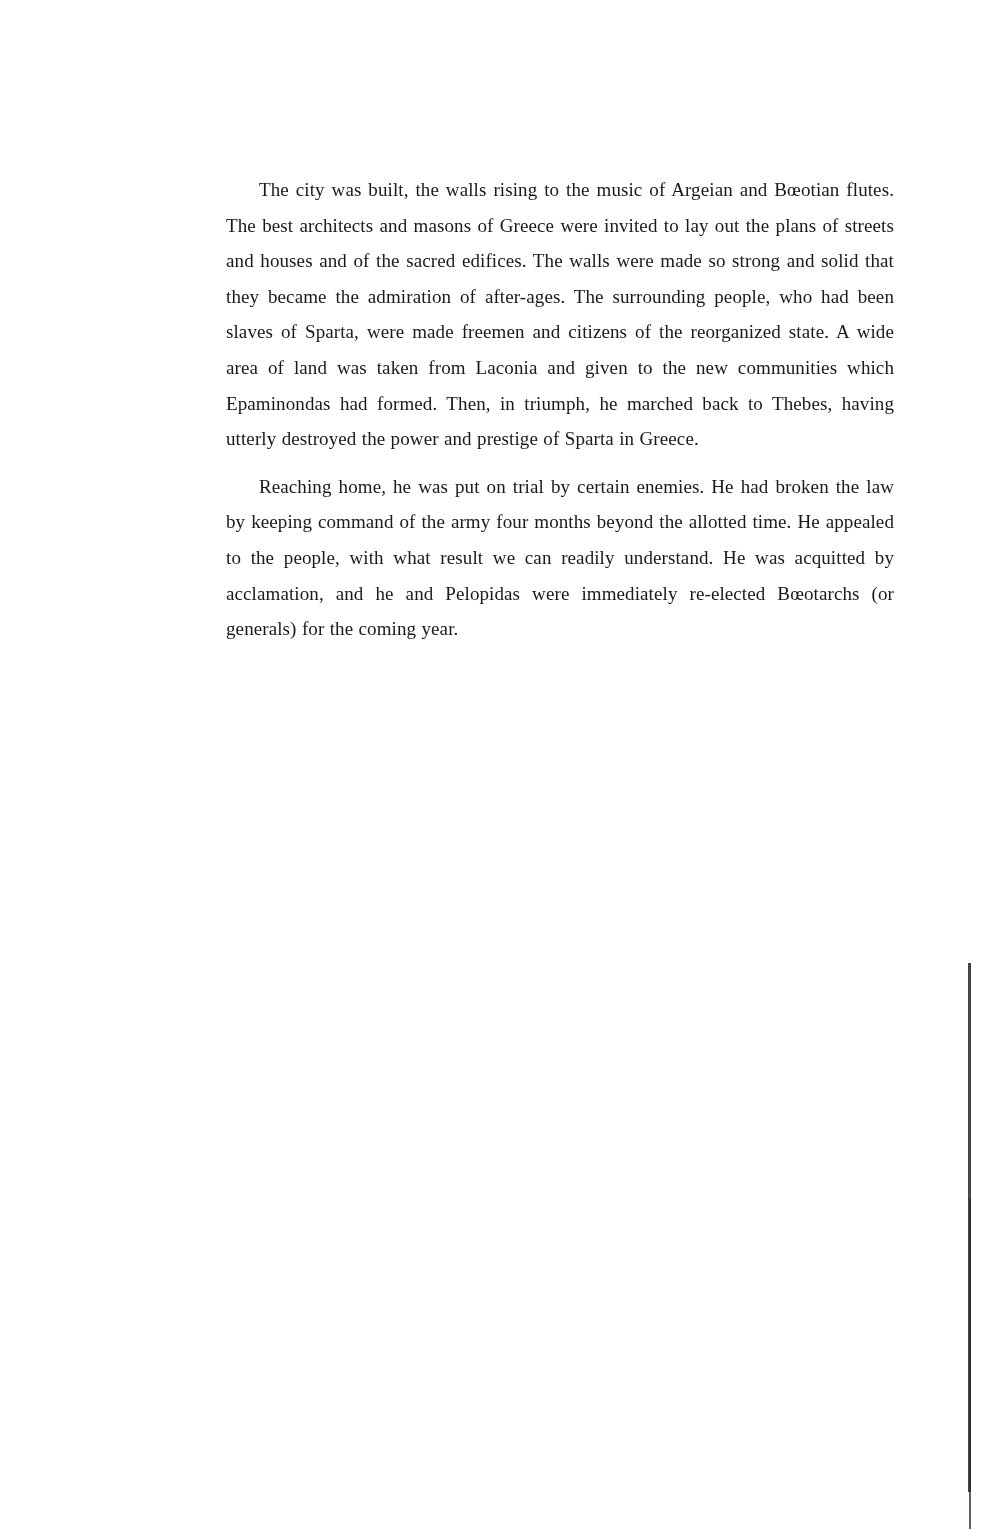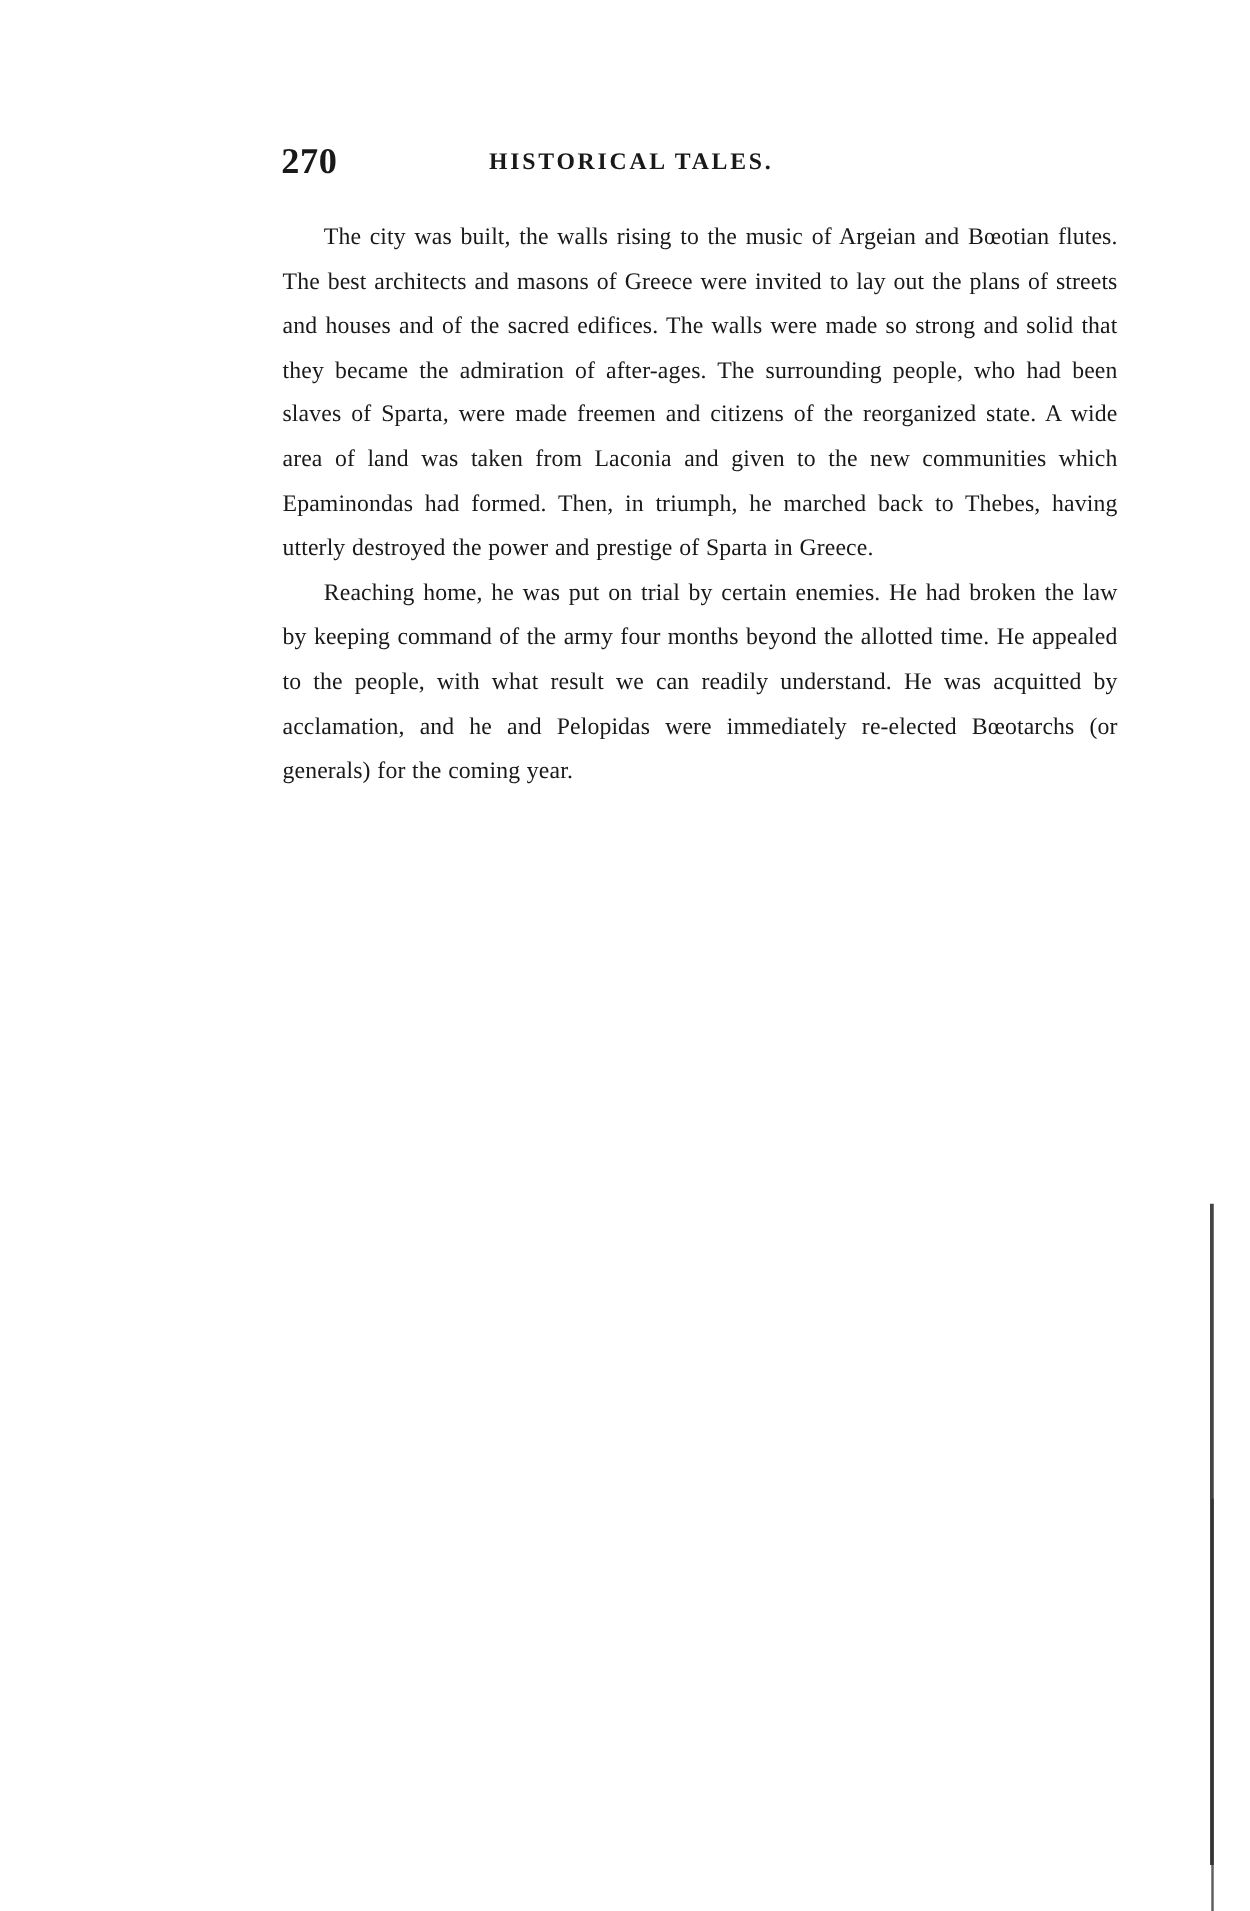--- a/index.html
+++ b/index.html
@@ -63,21 +63,21 @@
     font-size: 19px;
     line-height: 35.6px;
     text-align: justify;
     text-indent: 33px;
     letter-spacing: 0.1px;
     word-spacing: 0.5px;
     -webkit-hyphens: none;
     hyphens: none;
   }
   .para + .para {
-    margin-top: 0;
+    margin-top: 12px;
   }
   
   .scan-edge {
     position: absolute;
     left: 968px;
     top: 963px;
     width: 3px;
     height: 529px;
     background: #2b2b2b;
     opacity: 0.88;
@@ -88,24 +88,20 @@
     left: 969px;
     width: 2px;
     opacity: 0.75;
   }
 </style>
 </head>
 <body>
 
 <div class="page">
 
-  <div class="running-head">
-    <div class="folio">270</div>
-    <div class="head-title">HISTORICAL TALES.</div>
-  </div>
 
   <div class="textblock">
     <p class="para">The city was built, the walls rising to the music of Argeian and Bœotian flutes.  The best architects and masons of Greece were invited to lay out the plans of streets and houses and of the sacred edifices. The walls were made so strong and solid that they became the admiration of after-ages.  The surrounding people, who had been slaves of Sparta, were made freemen and citizens of the reorganized state. A wide area of land was taken from Laconia and given to the new communities which Epaminondas had formed.  Then, in triumph, he marched back to Thebes, having utterly destroyed the power and prestige of Sparta in Greece.</p>
     <p class="para">Reaching home, he was put on trial by certain enemies.  He had broken the law by keeping command of the army four months beyond the allotted time.  He appealed to the people, with what result we can readily understand.  He was acquitted by acclamation, and he and Pelopidas were immediately re-elected Bœotarchs (or generals) for the coming year.</p>
   </div>
 
   <div class="scan-edge"></div>
   <div class="scan-edge lower"></div>
 
 </div>

